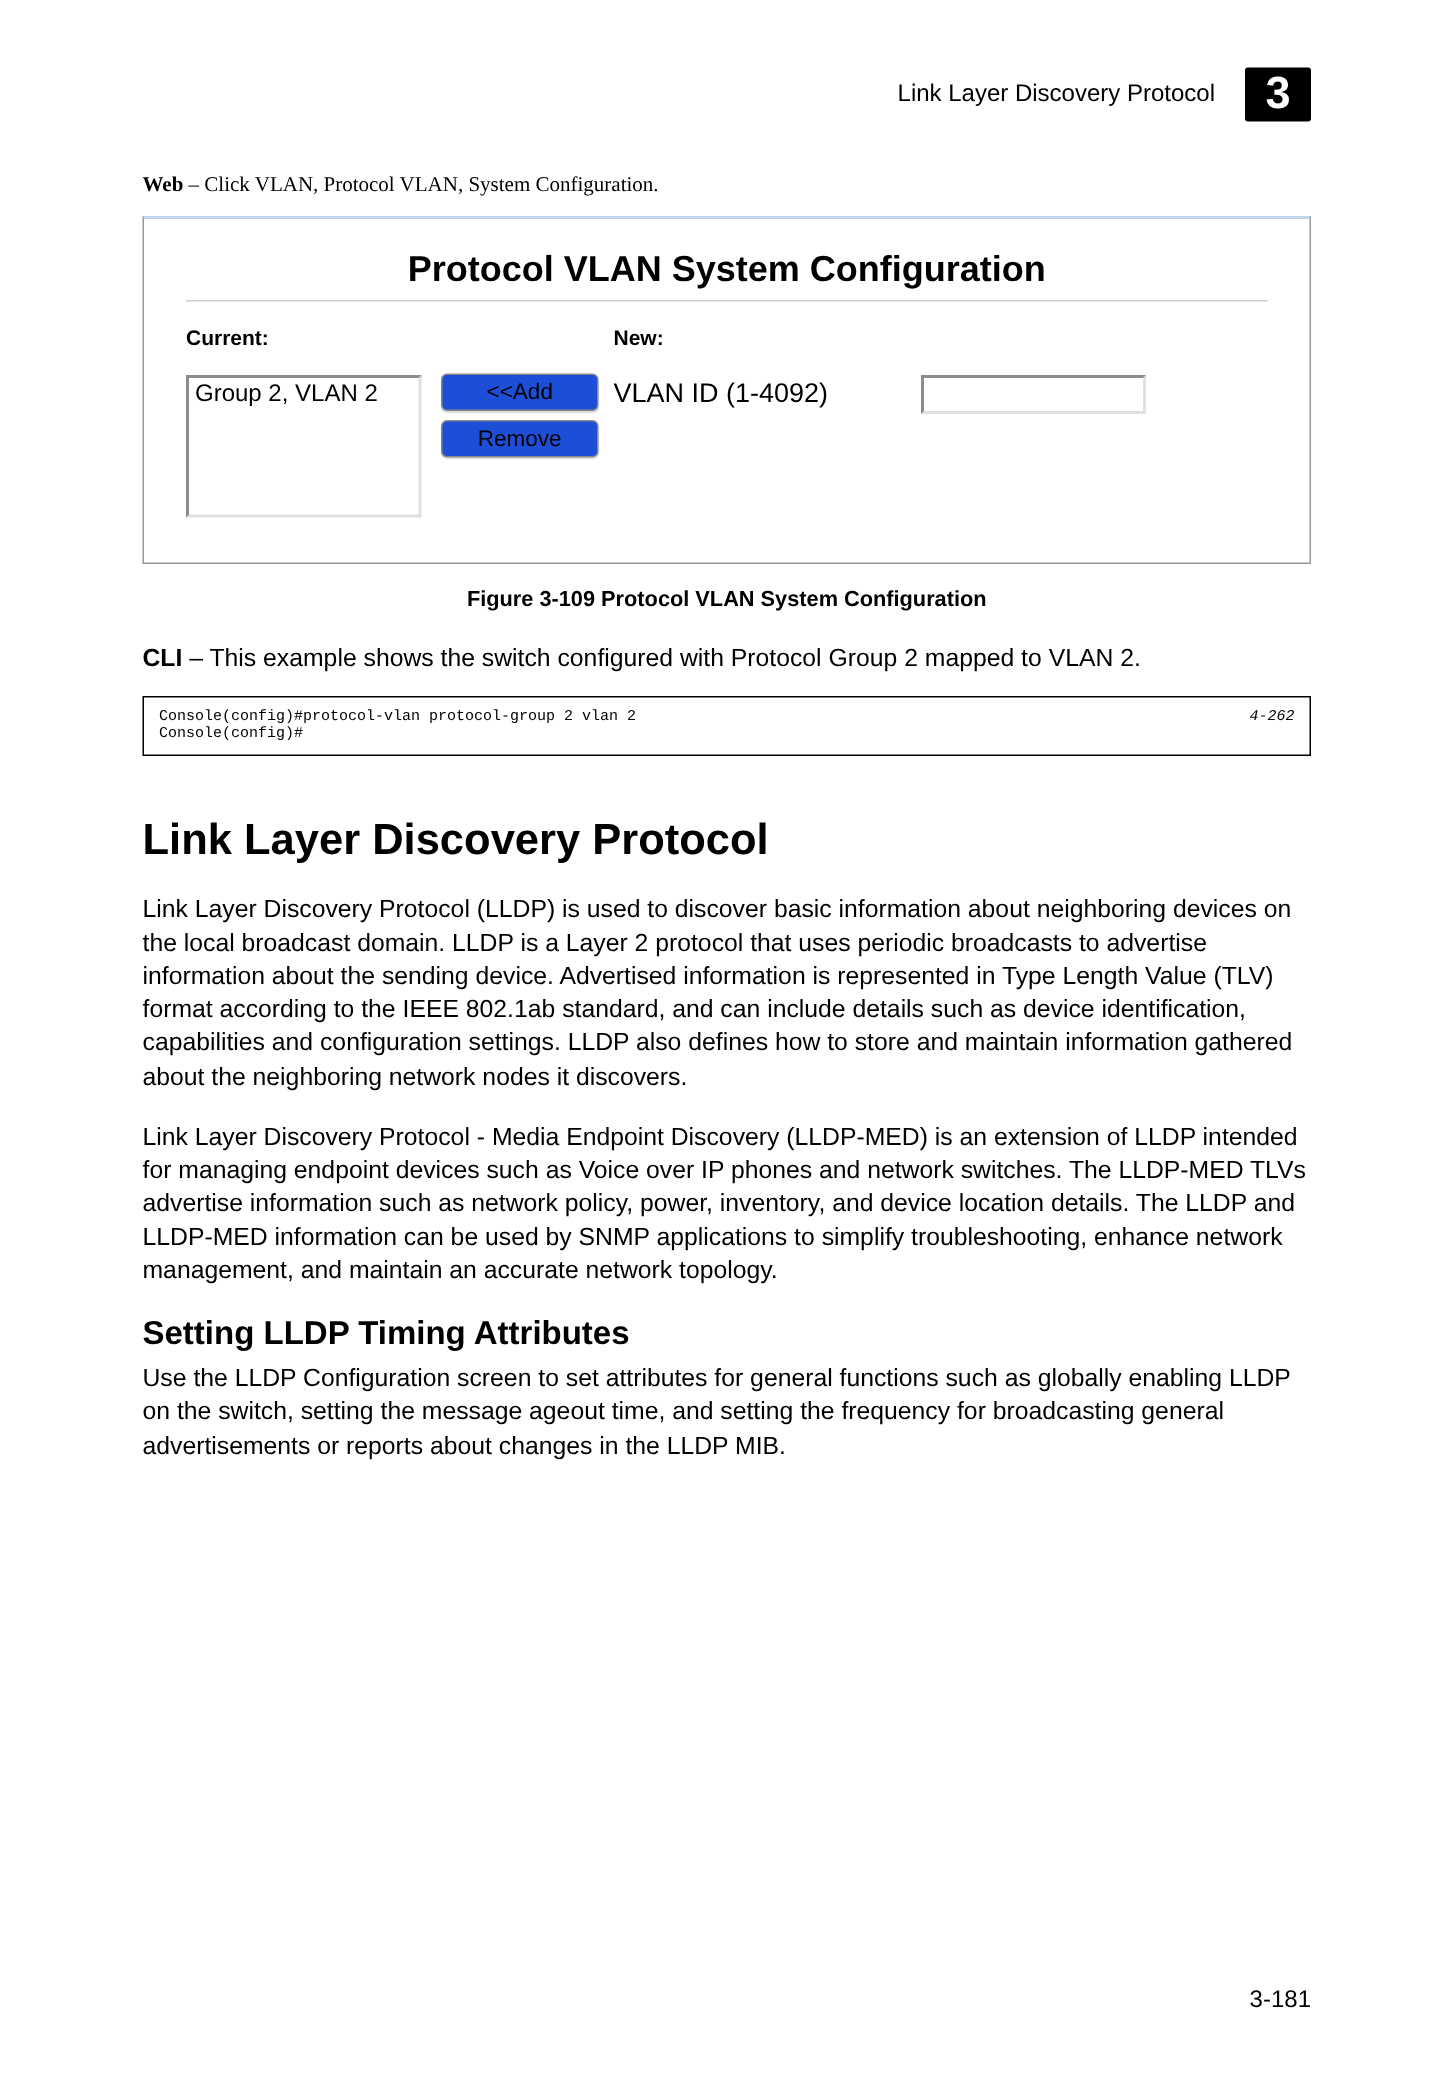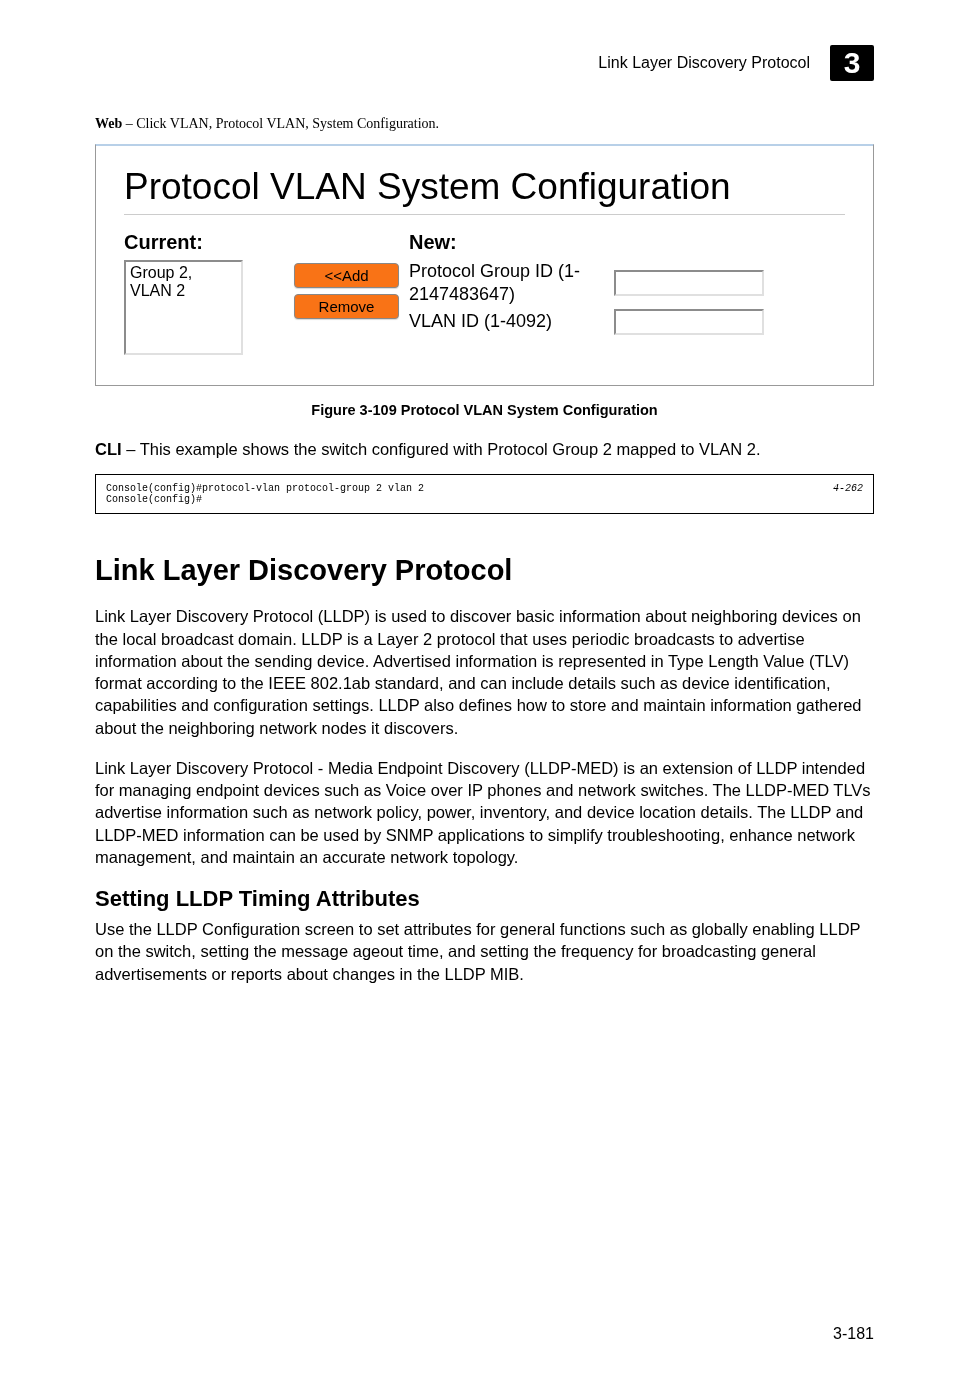--- a/index.html
+++ b/index.html
@@ -47,60 +47,61 @@
       border-top: 1px solid #b8d0e8;
       padding: 0;
       margin-bottom: 16px;
       background: #fff;
     }
     .screenshot-inner {
       padding: 20px 28px 30px 28px;
       border-top: 1px solid #b8d0e8;
     }
     .screenshot-title {
-      font-size: 37px;
-      font-weight: normal;
+      font-size: 24px;
+      font-weight: bold;
       margin-bottom: 6px;
+      text-align: center;
     }
     .screenshot-hr {
       border: none;
       border-top: 1px solid #ccc;
       margin-bottom: 16px;
     }
     .config-row {
       display: flex;
       align-items: flex-start;
     }
     .current-col {
       width: 160px;
     }
     .col-label {
       font-weight: bold;
-      font-size: 20px;
-      margin-bottom: 6px;
+      font-size: 14px;
+      margin-bottom: 17px;
     }
     .listbox {
-      width: 119px;
+      width: 157px;
       height: 95px;
       border: 2px inset #e0e0e0;
       background: #fff;
       font-size: 16px;
       padding: 2px 4px;
       overflow: hidden;
     }
     .btn-col {
       width: 115px;
       display: flex;
       flex-direction: column;
       gap: 6px;
       padding-top: 32px;
       padding-left: 10px;
     }
     .ui-btn {
-      background: #f97316;
+      background: #1d4ed8;
       border: 1px solid #888;
       border-radius: 4px;
       font-size: 15px;
       padding: 3px 6px;
       cursor: pointer;
       font-family: inherit;
       box-shadow: 0 1px 1px rgba(0,0,0,0.15);
     }
     .new-col {
       padding-left: 10px;
@@ -190,24 +191,20 @@
         <div class="listbox">
           <div>Group 2, VLAN 2</div>
         </div>
       </div>
       <div class="btn-col">
         <button class="ui-btn">&lt;&lt;Add</button>
         <button class="ui-btn">Remove</button>
       </div>
       <div class="new-col">
         <div class="col-label">New:</div>
-        <div class="field-row">
-          <div class="field-label">Protocol Group ID (1-2147483647)</div>
-          <input class="field-input" type="text" style="">
-        </div>
         <div class="field-row" style="margin-top:2px;">
           <div class="field-label">VLAN ID (1-4092)</div>
           <input class="field-input" type="text" style="">
         </div>
       </div>
     </div>
   </div>
 </div>
 
 <div class="figure-caption">Figure 3-109  Protocol VLAN System Configuration</div>

